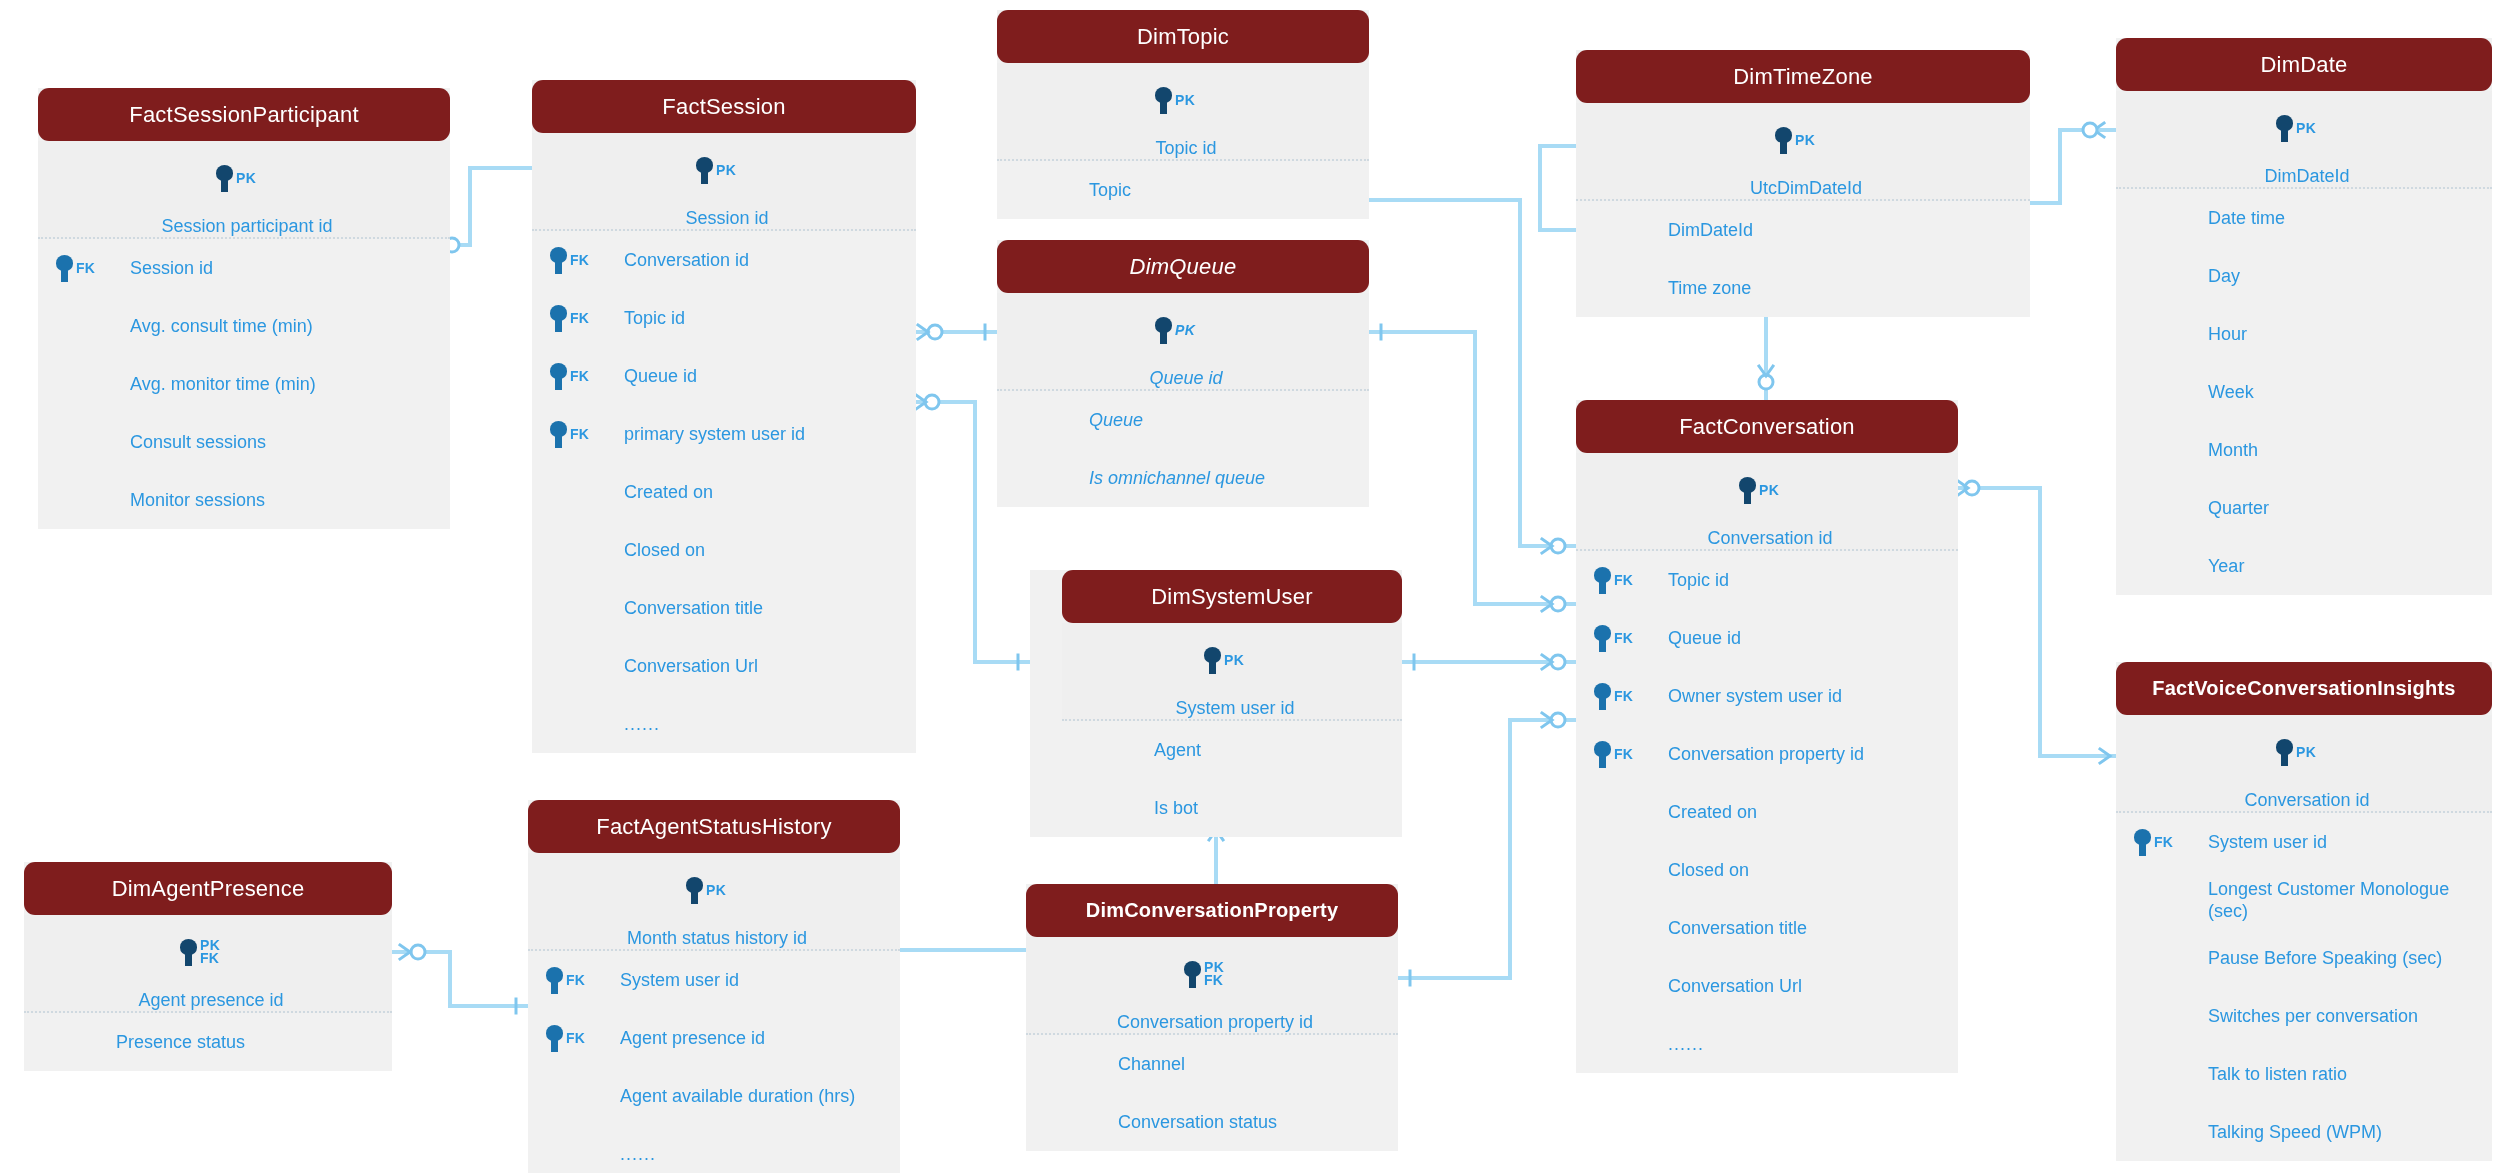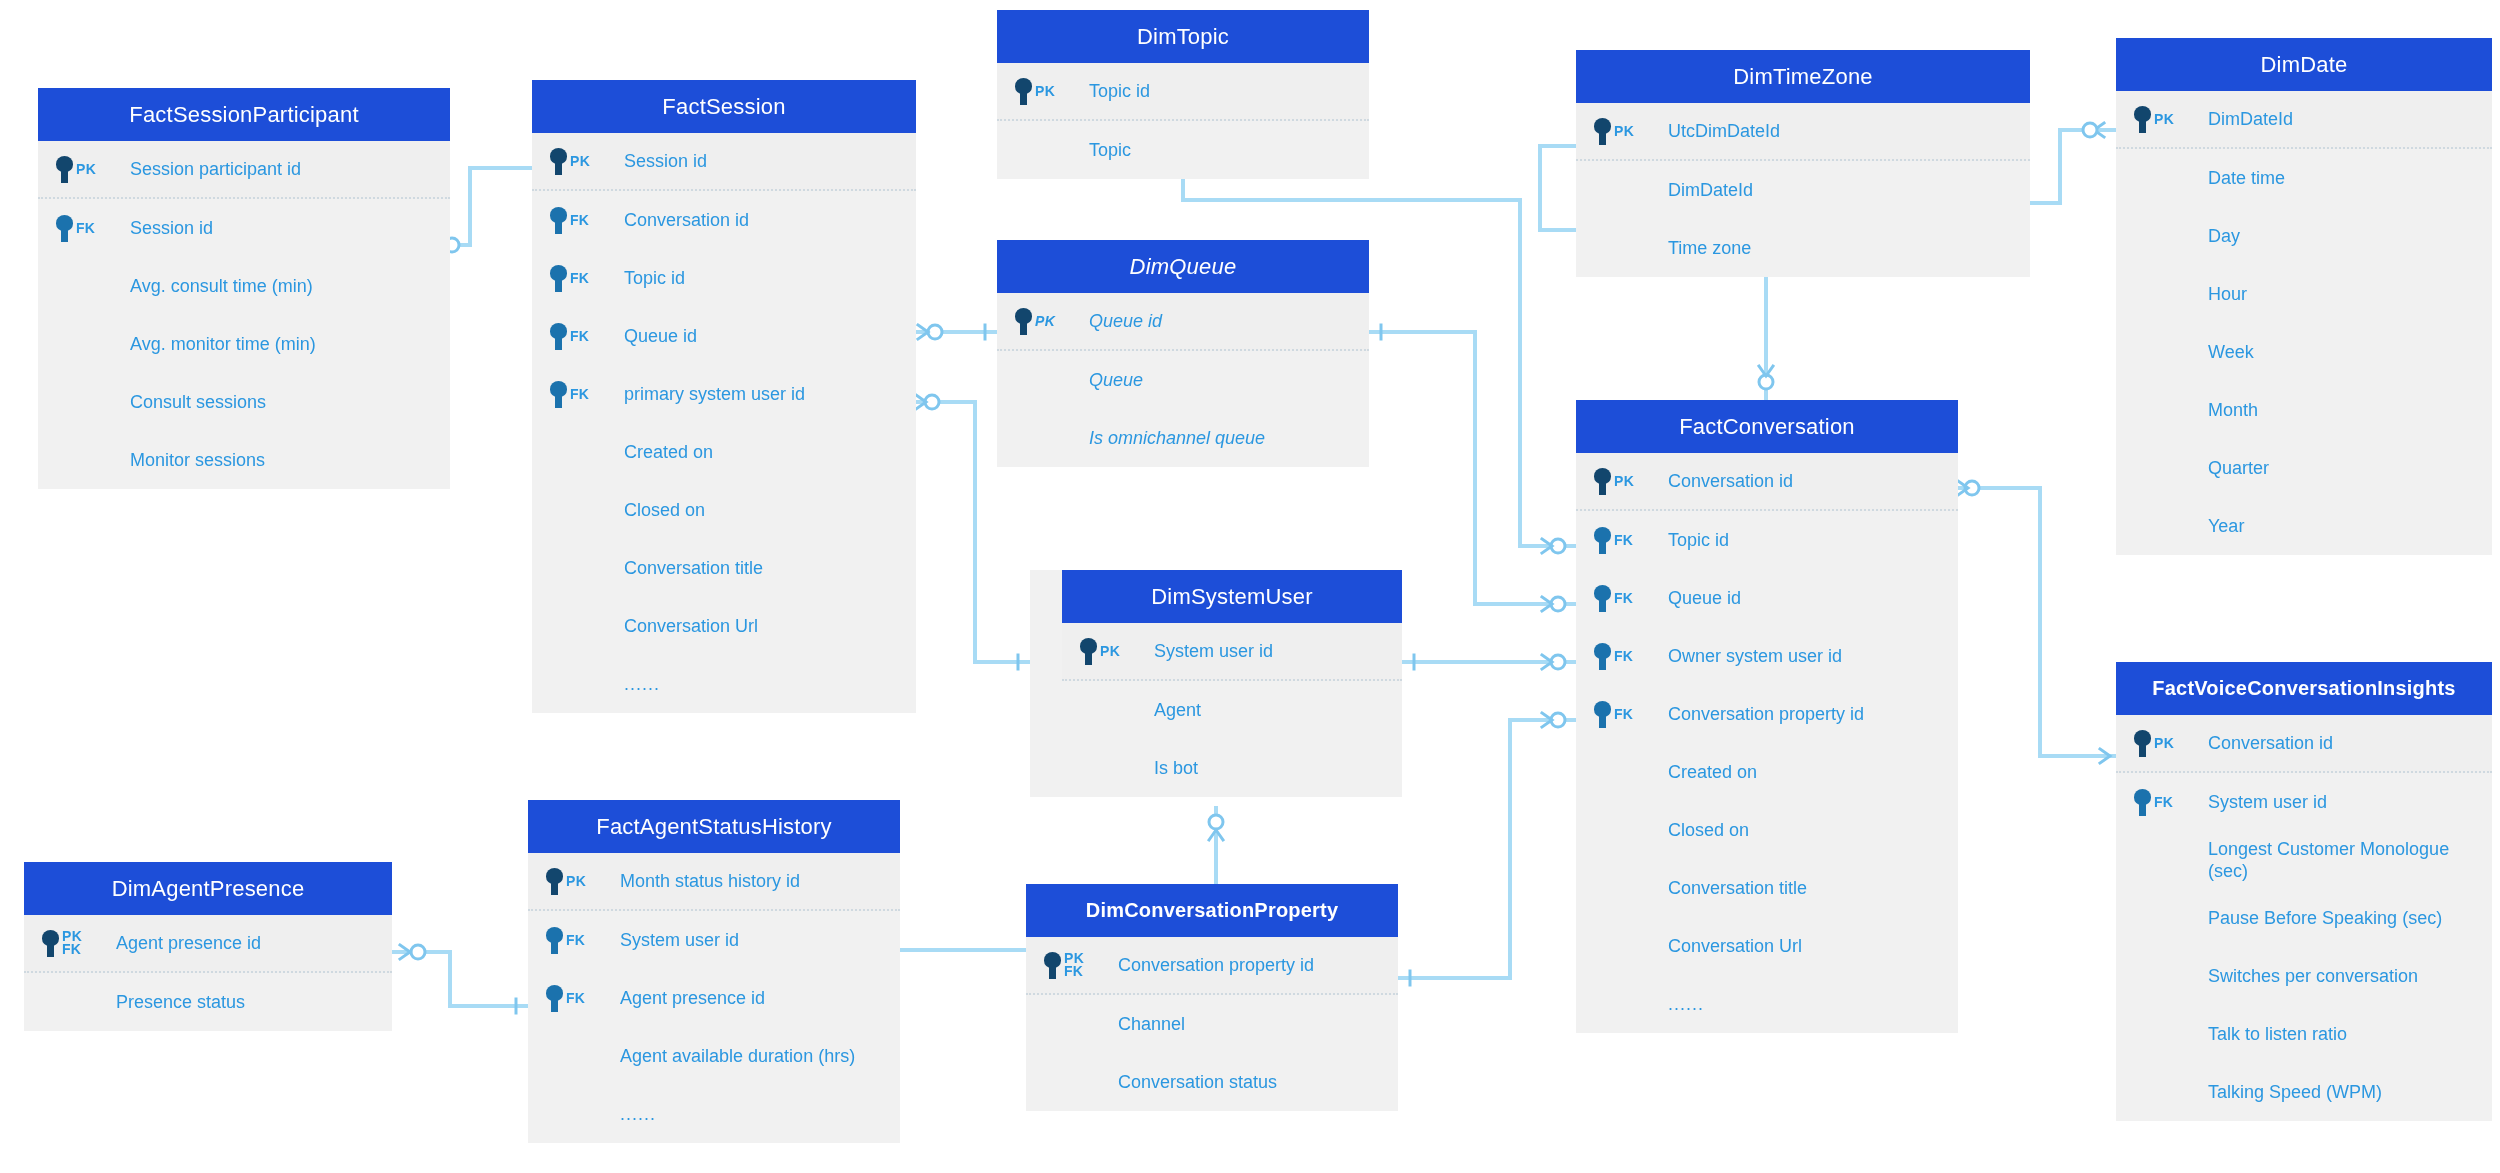--- a/index.html
+++ b/index.html
@@ -11,41 +11,42 @@
   #canvas{position:absolute;left:0;top:0;width:2500px;height:1173px;}
   #links{position:absolute;left:0;top:0;width:2500px;height:1173px;pointer-events:none;z-index:1;}
 
   .entity{
     position:absolute;
     background:#f1f1f1;
     z-index:2;
     box-sizing:border-box;
   }
   .entity-header{
-    background:#1d4ed8;
+    background:#7f1d1d;
     color:#ffffff;
     text-align:center;
     font-size:22px;
     letter-spacing:.2px;
     height:53px;
     line-height:53px;
     white-space:nowrap;
     overflow:hidden;
     box-sizing:border-box;
+    border-radius:11px;
   }
   .entity.narrow-header .entity-header{font-size:20px;font-weight:bold;}
   .attr{
     position:relative;
     display:flex;
     align-items:center;
     min-height:58px;
     box-sizing:border-box;
     padding-left:18px;
   }
-  .attr.pk-row{background:#efefef;}
+  .attr.pk-row{background:#efefef;flex-direction:column;}
   .attr.sep{
     border-bottom:2px dotted #cfd9e0;
   }
   .keycell{
     width:74px;flex:0 0 74px;
     display:flex;align-items:center;
     height:100%;
   }
   .keycell.empty{}
   .keyicon{

